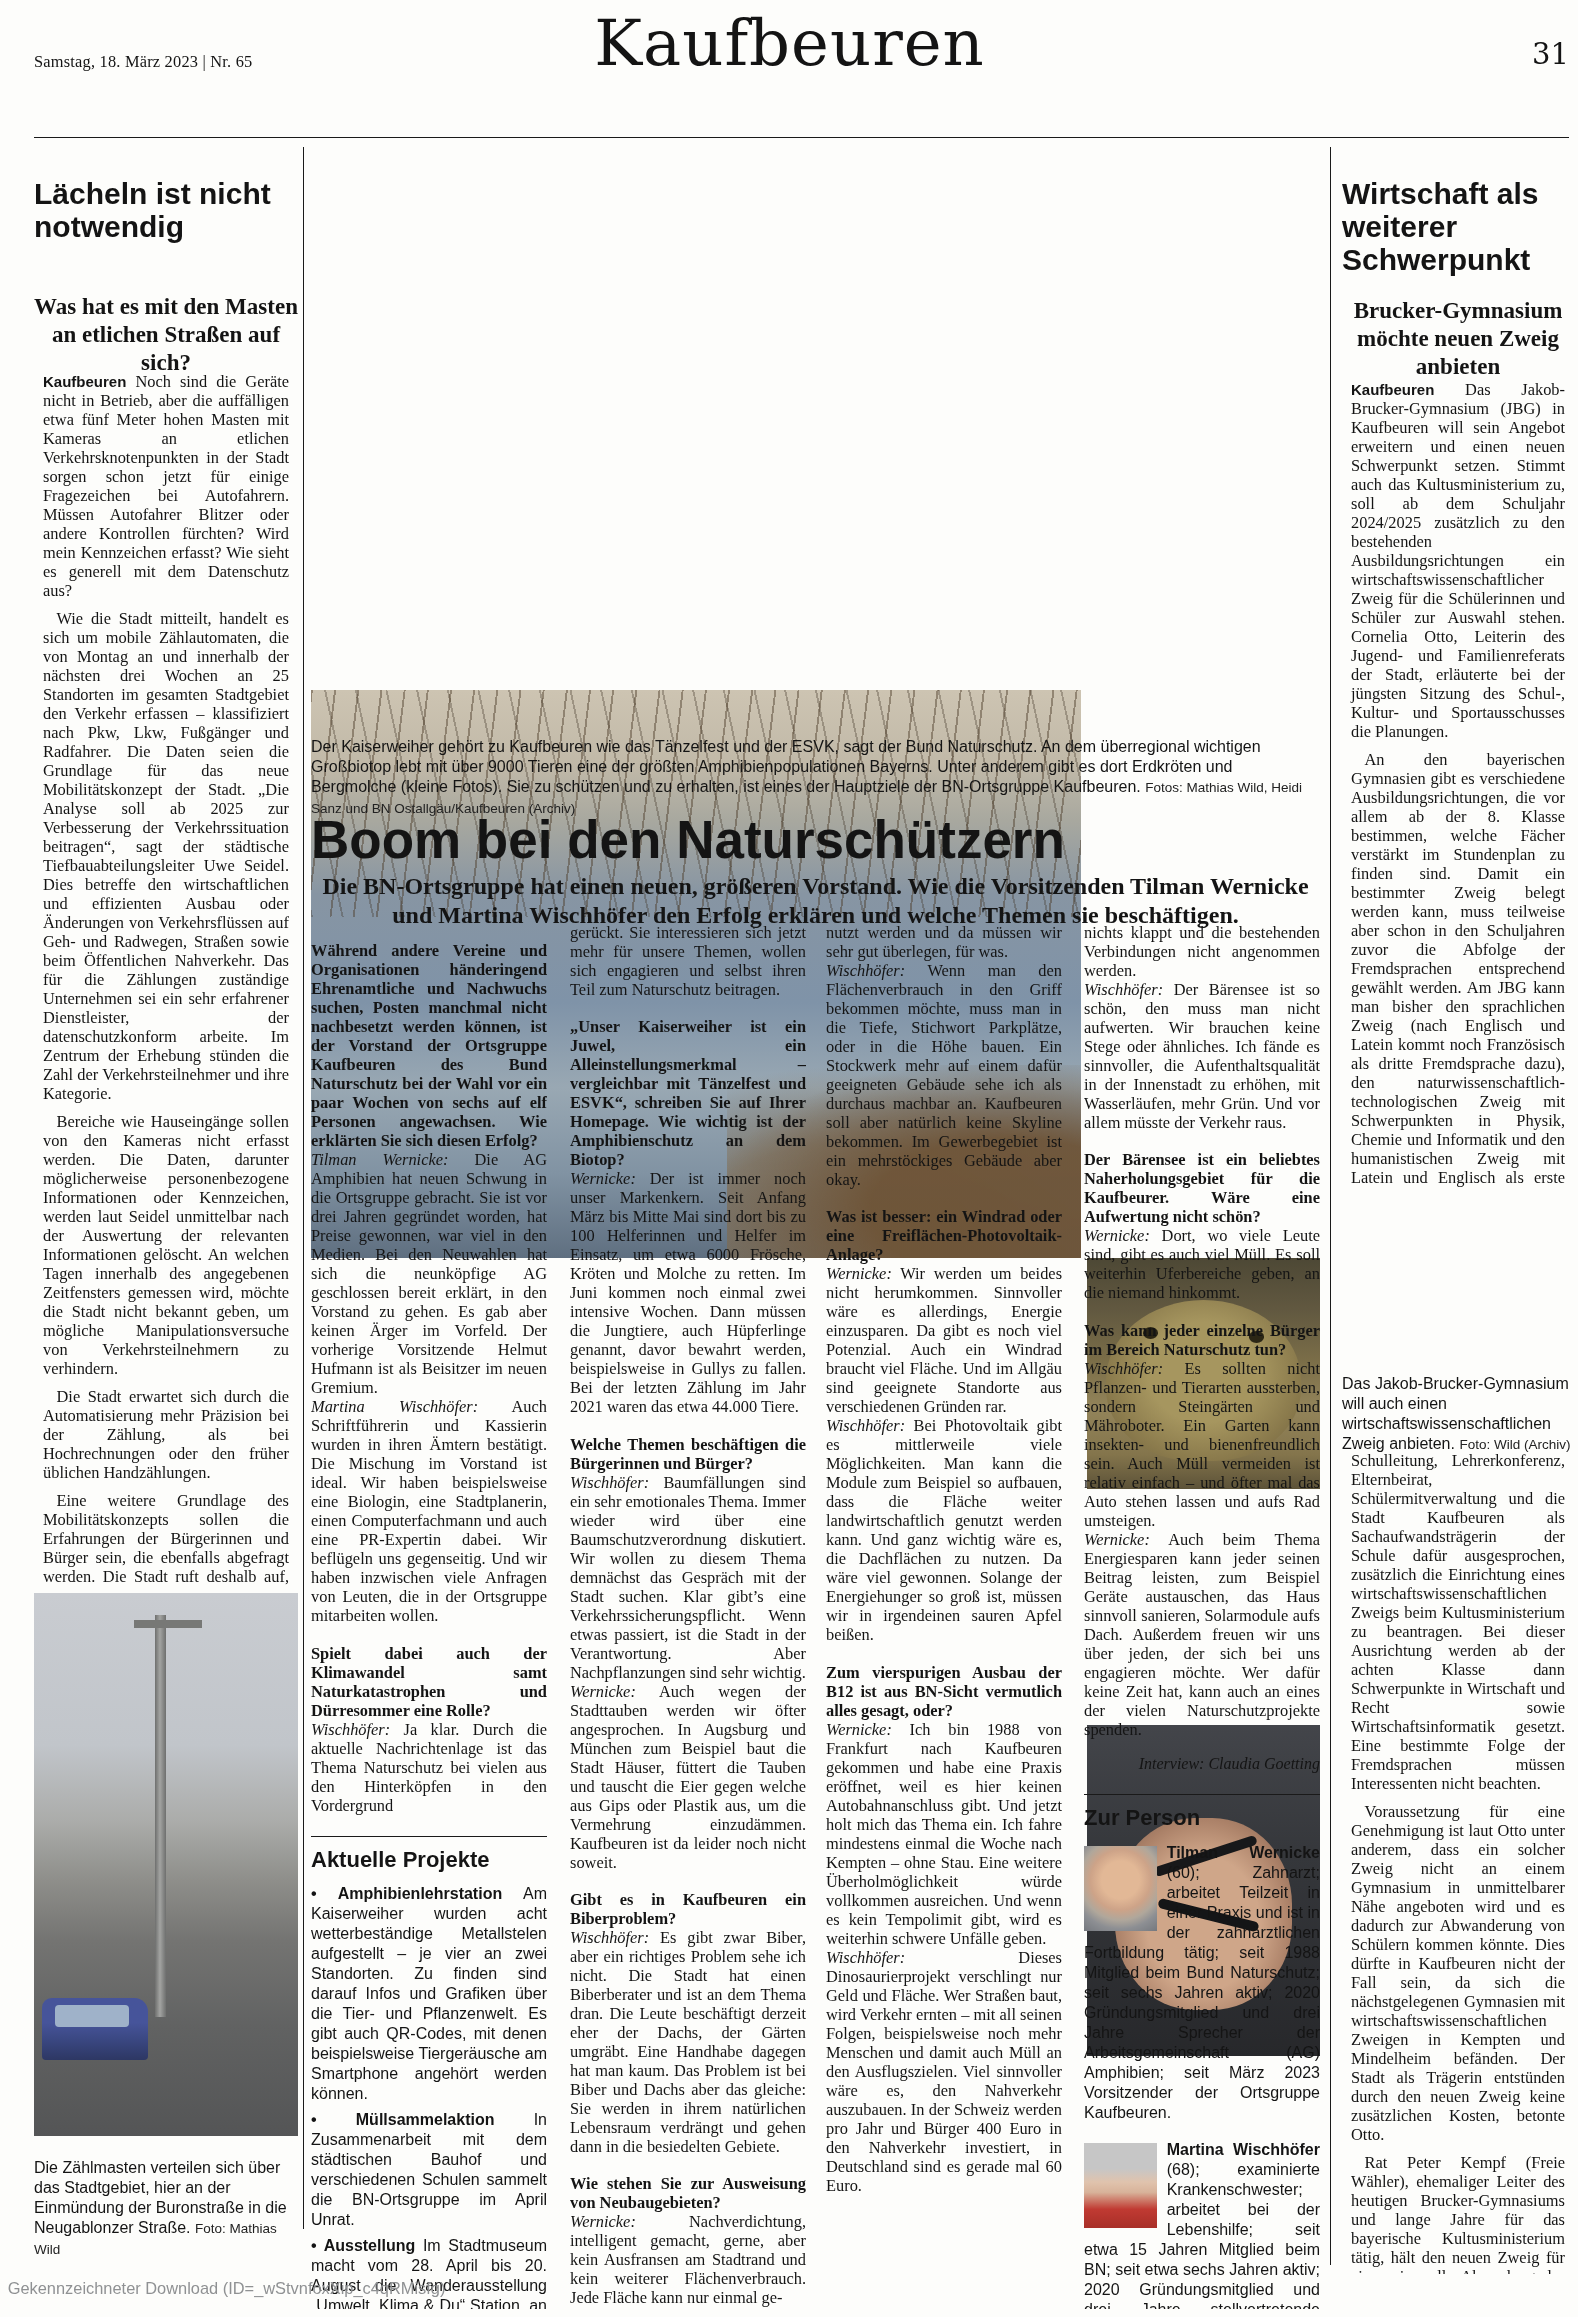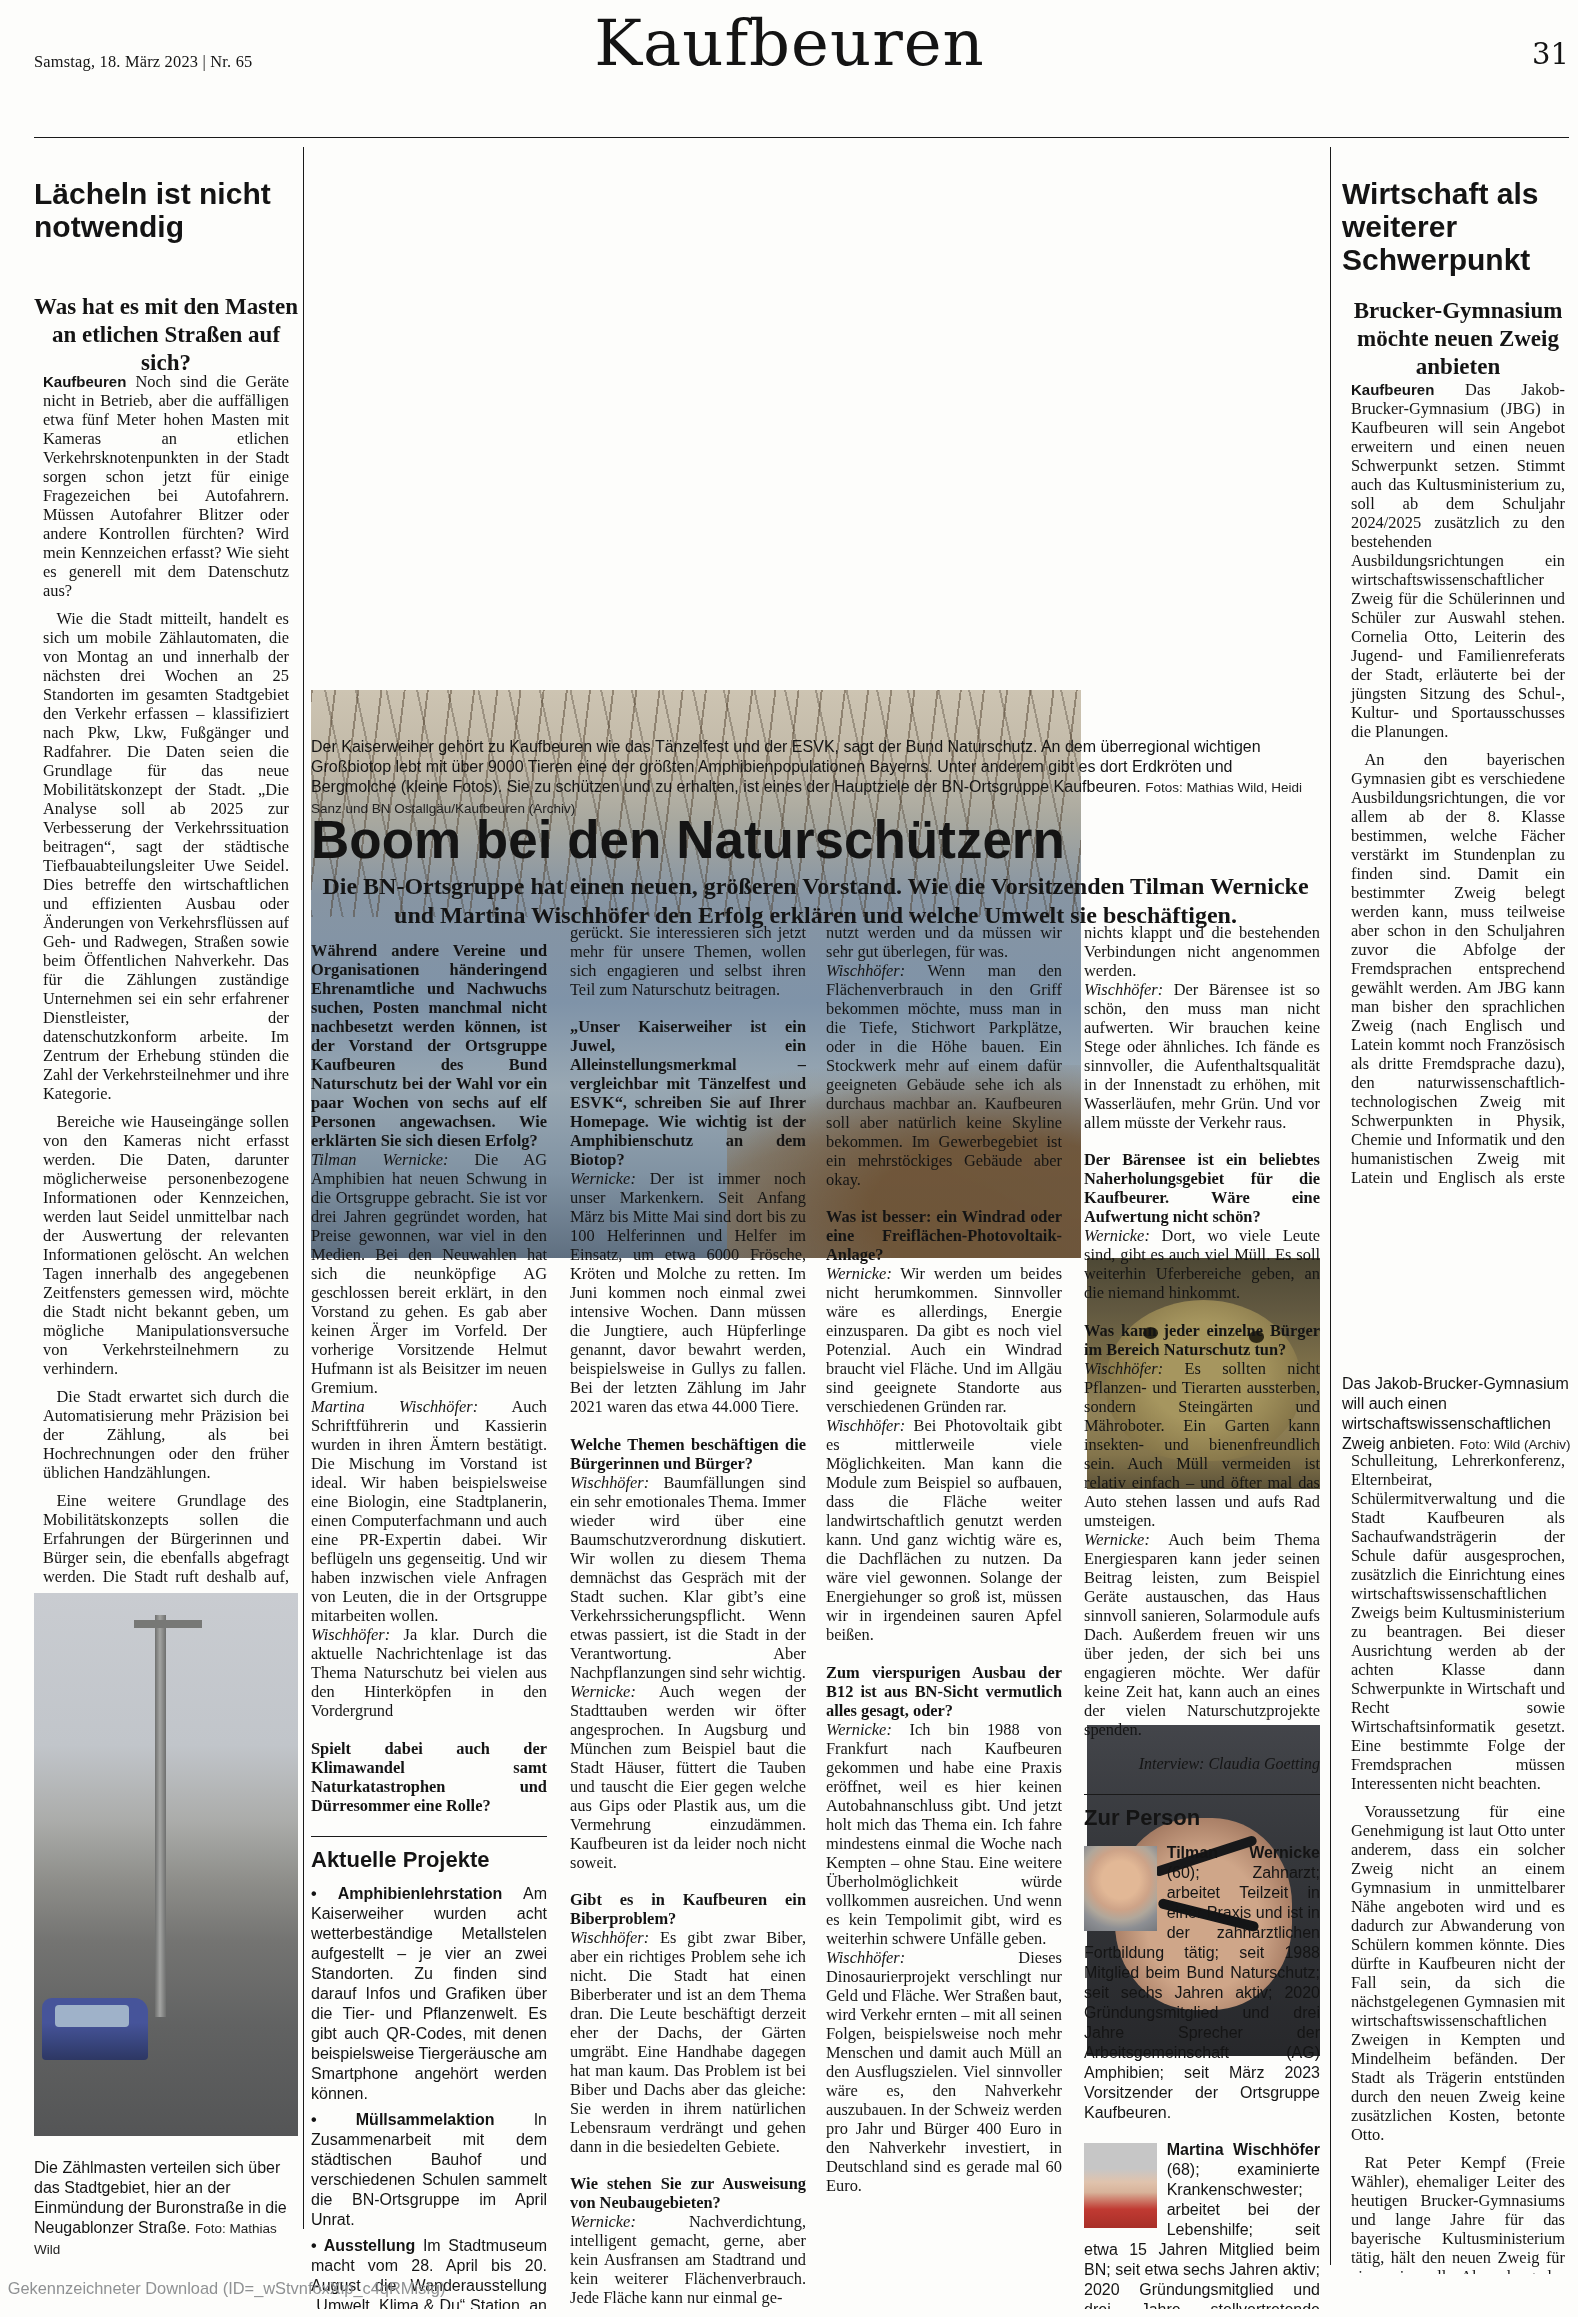--- a/index.html
+++ b/index.html
@@ -135,34 +135,34 @@
     <div class="hand"></div>
     <div class="newt1"></div>
     <div class="newt2"></div>
   </div>
   <p class="m-cap caption">
     <span>Der Kaiserweiher gehört zu Kaufbeuren wie das Tänzelfest und der ESVK, sagt der Bund Naturschutz. An dem überregional wichtigen Großbiotop lebt mit über 9000 Tieren eine der größten Amphibienpopulationen Bayerns. Unter anderem gibt es dort Erdkröten und Bergmolche (kleine Fotos). Sie zu schützen und zu erhalten, ist eines der Hauptziele der BN-Ortsgruppe Kaufbeuren.</span>
     <span class="credit">Fotos: Mathias Wild, Heidi Sanz und BN Ostallgäu/Kaufbeuren (Archiv)</span>
   </p>
 
   <h1 class="m-head kicker-head">Boom bei den Naturschützern</h1>
-  <h2 class="m-sub serif-sub">Die BN-Ortsgruppe hat einen neuen, größeren Vorstand. Wie die Vorsitzenden Tilman Wernicke und Martina Wischhöfer den Erfolg erklären und welche Umwelt sie beschäftigen.</h2>
+  <h2 class="m-sub serif-sub">Die BN-Ortsgruppe hat einen neuen, größeren Vorstand. Wie die Vorsitzenden Tilman Wernicke und Martina Wischhöfer den Erfolg erklären und welche Themen sie beschäftigen.</h2>
 
   <div class="ivcol bodycol" style="left:311px;">
     <div>
 
         <p class="iv-block t-q"> <span>Während andere Vereine und Organisationen händeringend Ehrenamtliche und Nachwuchs suchen, Posten manchmal nicht nachbesetzt werden können, ist der Vorstand der Ortsgruppe Kaufbeuren des Bund Naturschutz bei der Wahl vor ein paar Wochen von sechs auf elf Personen angewachsen. Wie erklärten Sie sich diesen Erfolg?</span></p>
 
         <p class="iv-block t-a"><i class="speaker">Tilman Wernicke:</i> <span>Die AG Amphibien hat neuen Schwung in die Ortsgruppe gebracht. Sie ist vor drei Jahren gegründet worden, hat Preise gewonnen, war viel in den Medien. Bei den Neuwahlen hat sich die neunköpfige AG geschlossen bereit erklärt, in den Vorstand zu gehen. Es gab aber keinen Ärger im Vorfeld. Der vorherige Vorsitzende Helmut Hufmann ist als Beisitzer im neuen Gremium.</span></p>
 
         <p class="iv-block t-a"><i class="speaker">Martina Wischhöfer:</i> <span>Auch Schriftführerin und Kassierin wurden in ihren Ämtern bestätigt. Die Mischung im Vorstand ist ideal. Wir haben beispielsweise eine Biologin, eine Stadtplanerin, einen Computerfachmann und auch eine PR-Expertin dabei. Wir beflügeln uns gegenseitig. Und wir haben inzwischen viele Anfragen von Leuten, die in der Ortsgruppe mitarbeiten wollen.</span></p>
 
+        <p class="iv-block t-q"> <span>Spielt dabei auch der Klimawandel samt Naturkatastrophen und Dürresommer eine Rolle?</span></p>
+
         <p class="iv-block t-a"><i class="speaker">Wischhöfer:</i> <span>Ja klar. Durch die aktuelle Nachrichtenlage ist das Thema Naturschutz bei vielen aus den Hinterköpfen in den Vordergrund</span></p>
-
-        <p class="iv-block t-q"> <span>Spielt dabei auch der Klimawandel samt Naturkatastrophen und Dürresommer eine Rolle?</span></p>
       </div>
     <hr class="boxrule">
     <h3 class="box-title">Aktuelle Projekte</h3>
     <div>
 
         <p class="proj-p"><b>Amphibienlehrstation</b> <span>Am Kaiserweiher wurden acht wetterbeständige Metallstelen aufgestellt – je vier an zwei Standorten. Zu finden sind darauf Infos und Grafiken über die Tier- und Pflanzenwelt. Es gibt auch QR-Codes, mit denen beispielsweise Tiergeräusche am Smartphone angehört werden können.</span></p>
 
         <p class="proj-p"><b>Müllsammelaktion</b> <span>In Zusammenarbeit mit dem städtischen Bauhof und verschiedenen Schulen sammelt die BN-Ortsgruppe im April Unrat.</span></p>
 
         <p class="proj-p"><b>Ausstellung</b> <span>Im Stadtmuseum macht vom 28. April bis 20. August die Wanderausstellung „Umwelt, Klima &amp; Du“ Station, an der sich auch örtliche Akteure beteiligen. Die BN-Ortsgruppe gestaltet eine Vitrine.</span></p>

